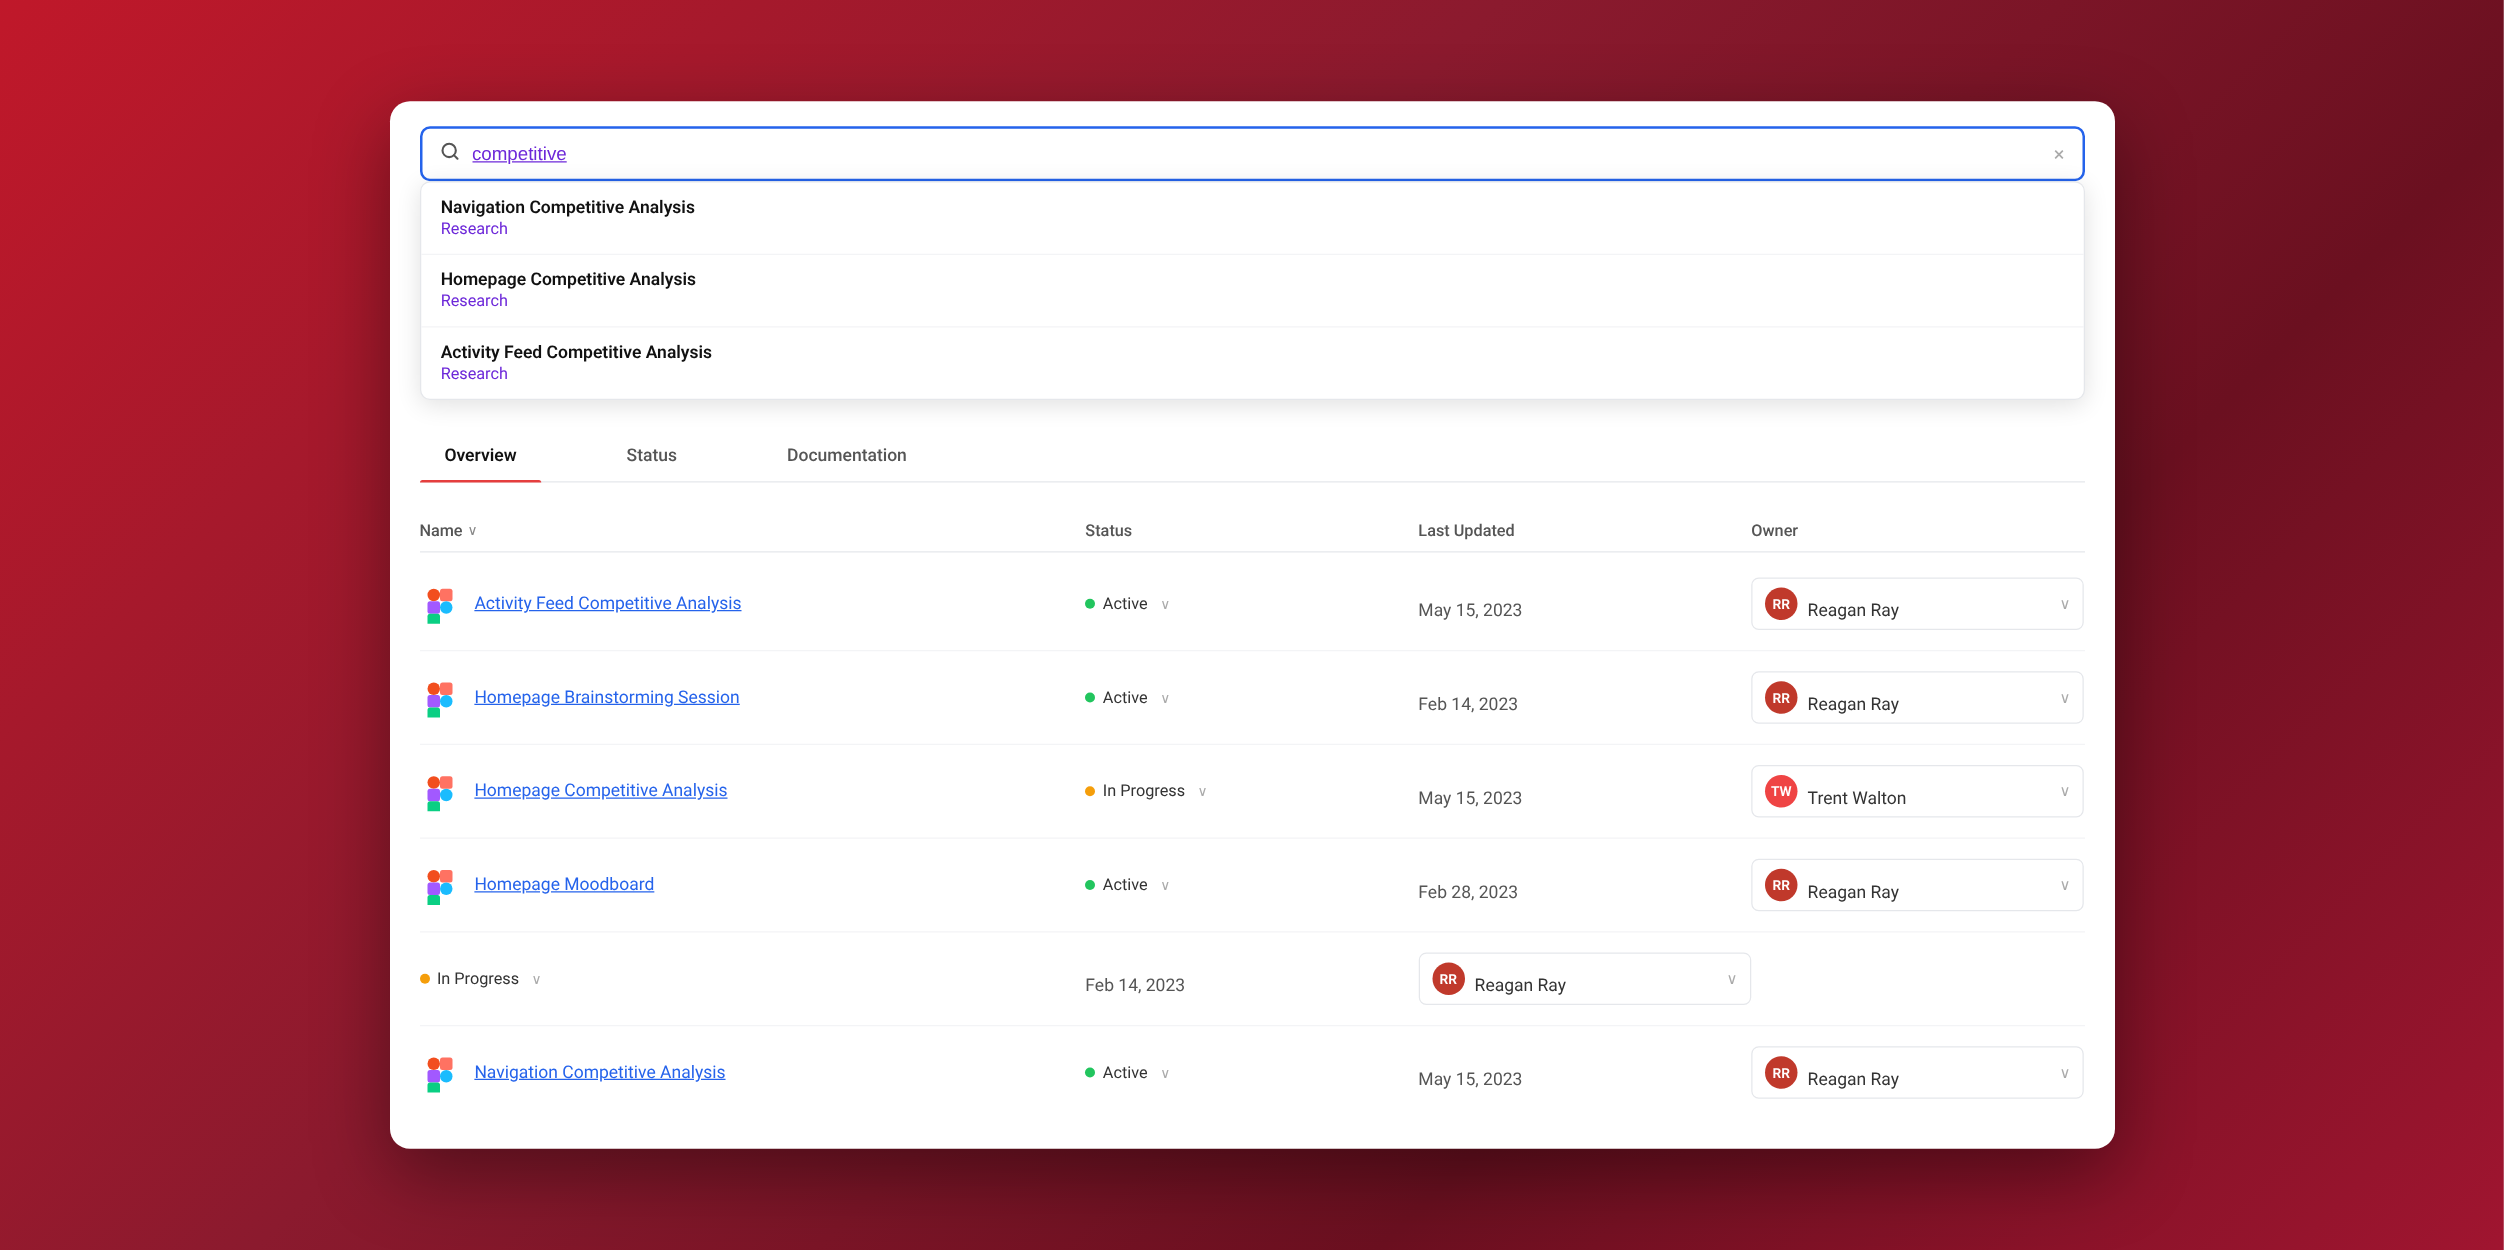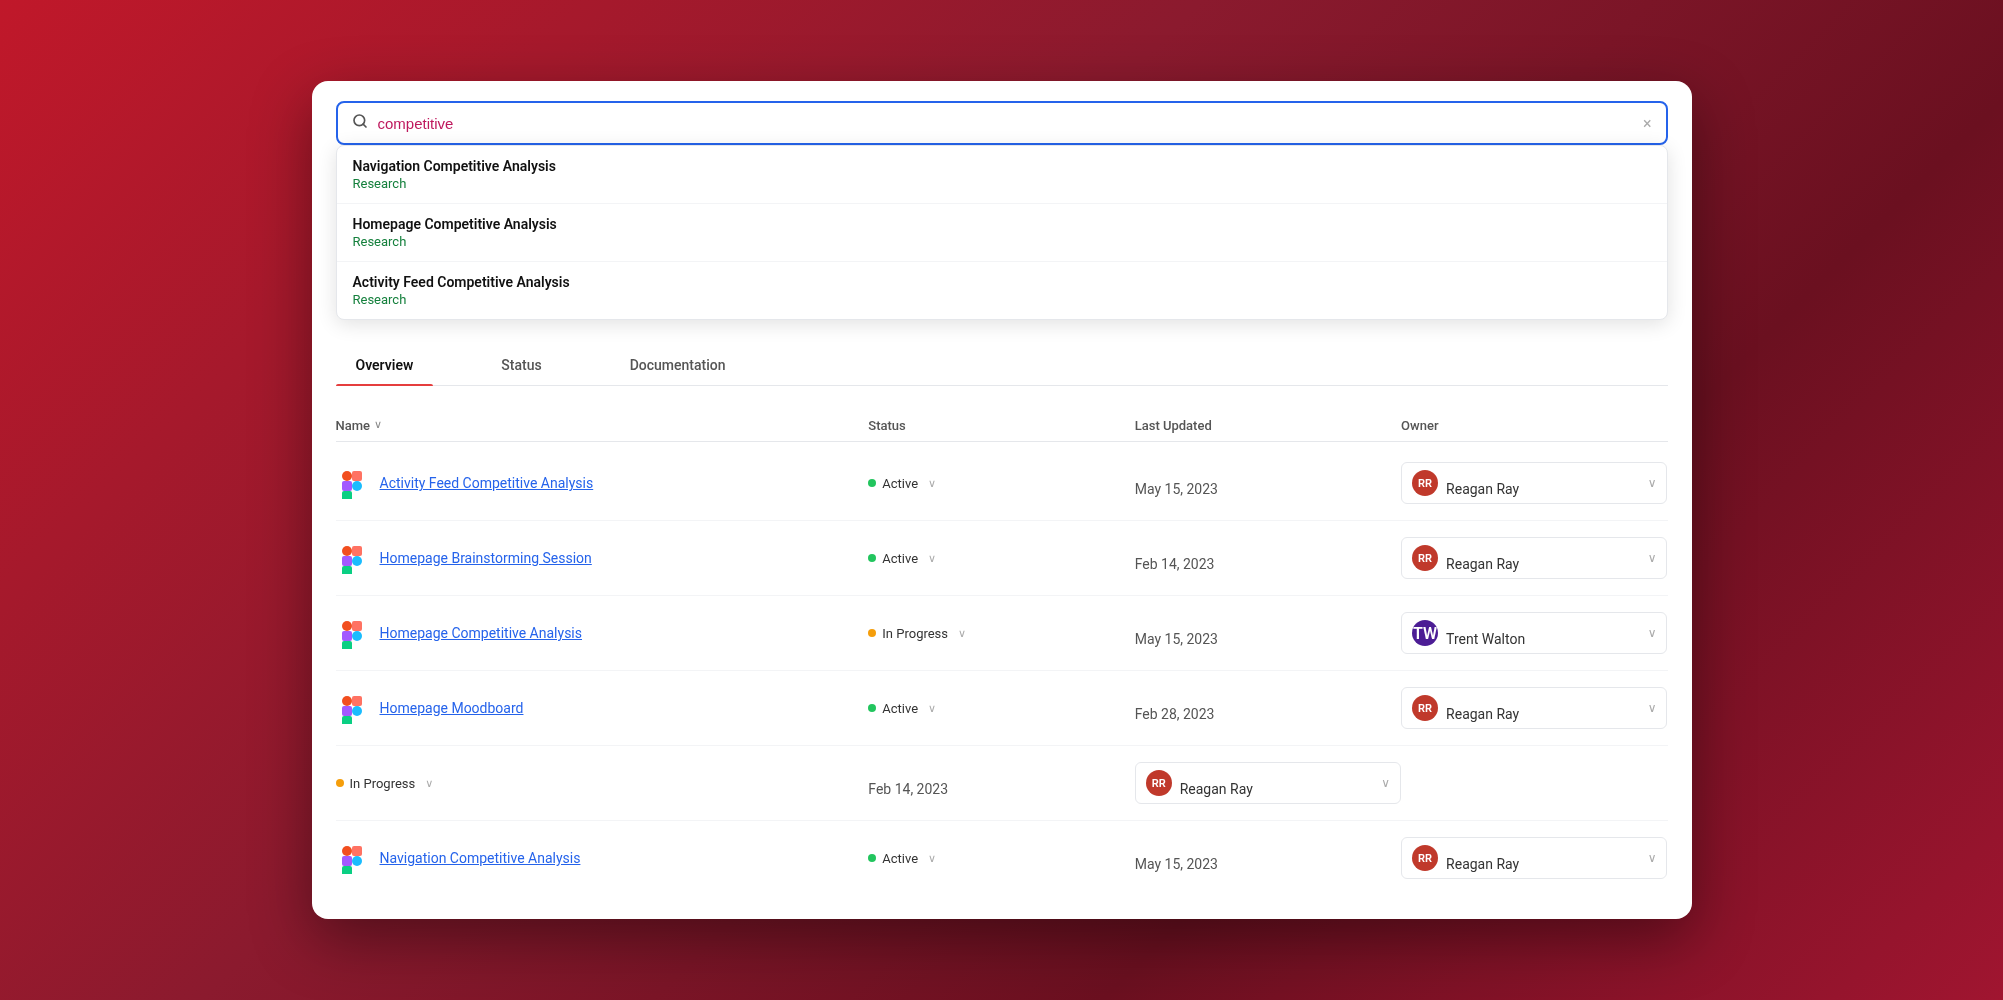--- a/index.html
+++ b/index.html
@@ -38,22 +38,23 @@
     .search-icon {
       color: #555;
       font-size: 16px;
       flex-shrink: 0;
     }
     .search-input {
       flex: 1;
       border: none;
       outline: none;
       font-size: 15px;
-      color: #be185d;
+      color: #6d28d9;
       background: transparent;
+      text-decoration: underline;
     }
     .clear-icon {
       color: #aaa;
       cursor: pointer;
       font-size: 16px;
       flex-shrink: 0;
     }
     .dropdown {
       position: absolute;
       top: calc(100% - 0px);
@@ -74,21 +75,21 @@
       border-bottom: none;
     }
     .dropdown-item-title {
       font-size: 14px;
       font-weight: 600;
       color: #111;
       margin-bottom: 2px;
     }
     .dropdown-item-sub {
       font-size: 13px;
-      color: #15803d;
+      color: #6d28d9;
     }
     .main-content {
       padding: 0 24px 24px 24px;
       margin-top: 200px;
     }
     .tabs {
       display: flex;
       border-bottom: 1px solid #e5e7eb;
       margin-bottom: 24px;
       gap: 48px;
@@ -347,21 +348,21 @@
         <div class="status-cell">
           <div class="status-badge">
             <span class="status-dot in-progress"></span>
             <span>In Progress</span>
             <span class="status-chevron">∨</span>
           </div>
         </div>
         <div class="date-cell">May 15, 2023</div>
         <div class="owner-cell">
           <div class="owner-wrapper">
-            <div class="avatar" style="background:#4c1d95; display:flex; align-items:center; justify-content:center; color:#fff; font-size:16px; font-weight:600;">TW</div>
+            <div class="avatar" style="background:#ef4444; display:flex; align-items:center; justify-content:center; color:#fff; font-size:11px; font-weight:600;">TW</div>
             <span class="owner-name">Trent Walton</span>
             <span class="owner-chevron">∨</span>
           </div>
         </div>
       </div>
 
       <div class="table-row">
         <div class="name-cell">
           <svg class="figma-icon" viewBox="0 0 32 32" xmlns="http://www.w3.org/2000/svg">
             <rect x="6" y="4" width="10" height="10" rx="5" fill="#F24E1E"></rect>

